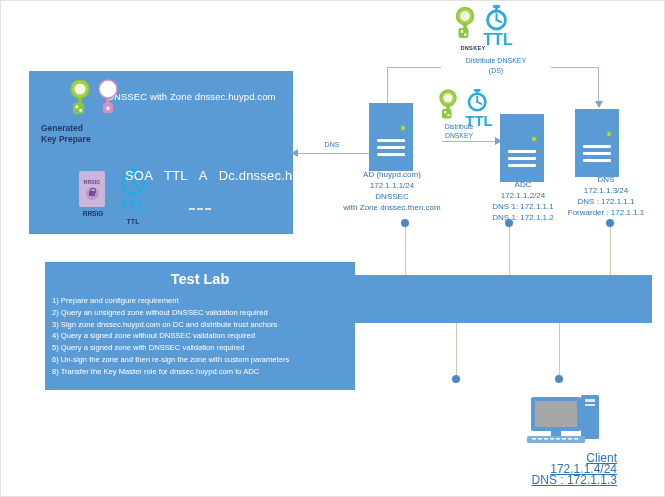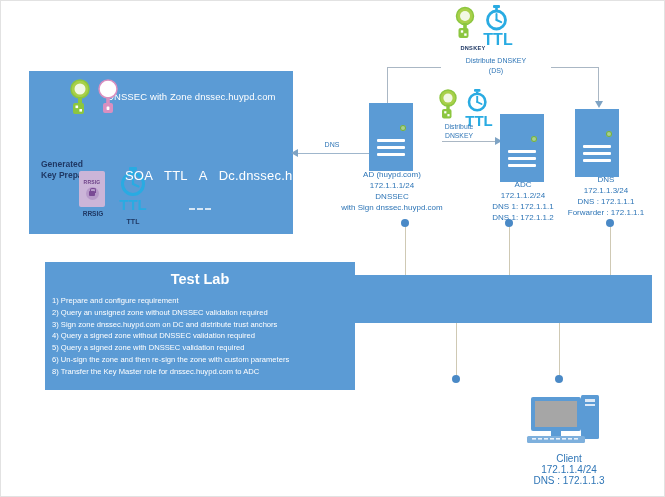--- a/index.html
+++ b/index.html
@@ -14,21 +14,21 @@
   .panel{position:absolute;background:#5b9bd5;}
 
   
   #zone-box{left:28px;top:70px;width:264px;height:163px;}
   #zone-title{
     position:absolute;left:78px;top:20px;width:185px;
     color:#ffffff;font-size:9.5px;letter-spacing:.1px;
   }
   #key-master-label{
     position:absolute;left:12px;top:52px;width:90px;
-    color:#1f3864;font-size:8.5px;font-weight:bold;line-height:11px;margin-top:36px;
+    color:#1f3864;font-size:8.5px;font-weight:bold;line-height:11px;
   }
   #records-row{
     position:absolute;left:96px;top:97px;width:170px;
     color:#ffffff;font-size:13px;letter-spacing:.2px;
     display:flex;gap:11px;
   }
   #dash-mark{
     position:absolute;left:160px;top:137px;width:22px;height:0;
     border-top:2px dashed rgba(255,255,255,.75);
   }
@@ -113,22 +113,22 @@
   
   #dnskey-group{position:absolute;left:452px;top:4px;width:70px;height:52px;}
   #dnskey-cap{position:absolute;left:448px;top:44px;width:48px;text-align:center;
     font-size:5.6px;font-weight:bold;color:#1f3864;letter-spacing:.3px;}
 
   
   #mid-group{position:absolute;left:437px;top:88px;width:66px;height:48px;}
 
   
   #client-pc{position:absolute;left:524px;top:392px;width:88px;height:58px;}
-  #cap-client{position:absolute;left:520px;top:452px;width:96px;text-align:center;
-    font-size:10px;line-height:11px;color:#2e75b6;}
+  #cap-client{position:absolute;left:520px;top:452px;width:96px;text-align:right;
+    font-size:12px;line-height:11px;color:#2e75b6;text-decoration:underline;}
 </style>
 </head>
 <body>
 
 <div class="canvas">
 
   <div class="panel" id="zone-box">
 
     <div id="zone-title">DNSSEC with Zone dnssec.huypd.com</div>
 
@@ -268,21 +268,21 @@
     <span class="bars">
         <span></span>
         <span></span>
         <span></span>
       </span>
   </div>
   <div class="srv-cap" id="cap-ad">
     <div>AD (huypd.com)</div>
     <div>172.1.1.1/24</div>
     <div>DNSSEC</div>
-    <div>with Sign dnssec.huypd.com</div>
+    <div>with Zone dnssec.then.com</div>
   </div>
 
   <div class="server" id="srv-adc">
     <span class="led"></span>
     <span class="bars">
         <span></span>
         <span></span>
         <span></span>
       </span>
   </div>

